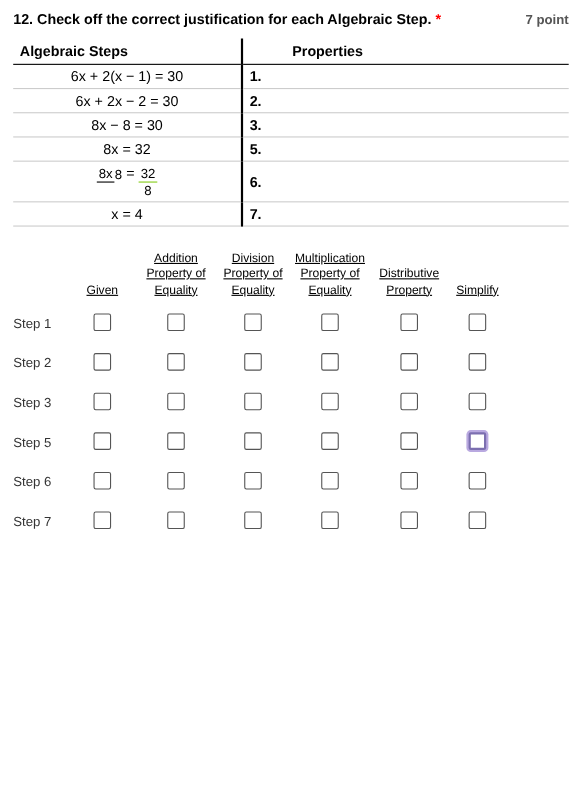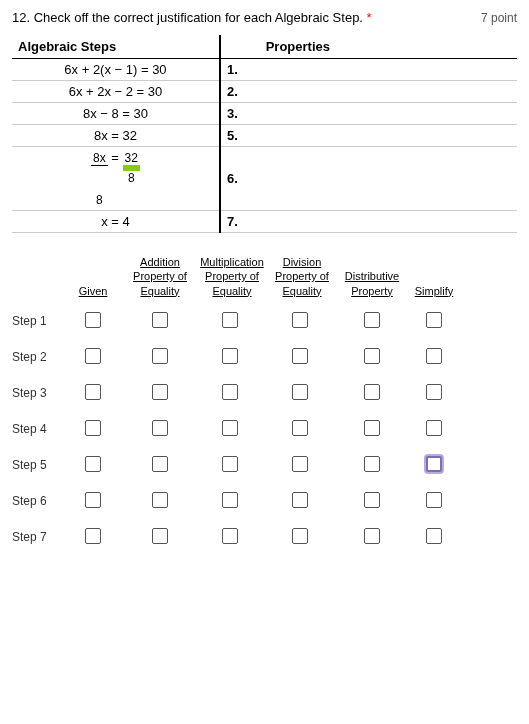--- a/index.html
+++ b/index.html
@@ -10,20 +10,21 @@
       width: 529px;
       min-height: 724px;
       padding: 10px 12px;
       color: #000;
     }
     .question-header {
       display: flex;
       justify-content: space-between;
       align-items: flex-end;
       margin-bottom: 10px;
+      font-weight: bold;
     }
     .question-text {
       font-size: 13px;
     }
     .points {
       font-size: 12px;
       color: #555;
       white-space: nowrap;
       margin-left: 10px;
     }
@@ -165,51 +166,51 @@
     <td class="alg-col">8x − 8 = 30</td>
     <td class="num-col">3.</td>
     <td class="prop-col"></td>
   </tr>
       <tr>
     <td class="alg-col">8x = 32</td>
     <td class="num-col">5.</td>
     <td class="prop-col"></td>
   </tr>
       <tr>
-    <td class="alg-col"><span style="display:inline-flex;flex-direction:column;align-items:center;font-size:12px;gap:27px;">
+    <td class="alg-col"><span style="display:inline-flex;flex-direction:row;align-items:center;font-size:12px;">
             <span style="border-bottom:1px solid #000;padding:0 2px;">8x</span>
             <span>8</span>
           </span>&nbsp;=&nbsp;<span style="display:inline-flex;flex-direction:column;align-items:center;font-size:12px;">
-            <span style="border-bottom:6px solid #84cc16;padding:0 2px;">32</span>
+            <span style="border-bottom:1px solid #84cc16;padding:0 2px;">32</span>
             <span>8</span>
           </span></td>
     <td class="num-col">6.</td>
     <td class="prop-col"></td>
   </tr>
       <tr>
     <td class="alg-col">x = 4</td>
     <td class="num-col">7.</td>
     <td class="prop-col"></td>
   </tr>
     </tbody>
 </table>
 
 <div class="checkbox-section">
 
   <div class="col-headers">
     <div class="col-header col-given">Given</div>
     <div class="col-header col-addition">
       <span>Addition Property of Equality</span>
     </div>
+    <div class="col-header col-division">
+      <span>Division Property of Equality</span>
+    </div>
     <div class="col-header col-multiplication">
       <span>Multiplication Property of Equality</span>
     </div>
-    <div class="col-header col-division">
-      <span>Division Property of Equality</span>
-    </div>
     <div class="col-header col-distributive">
       <span>Distributive Property</span>
     </div>
     <div class="col-header col-simplify">
       <span>Simplify</span>
     </div>
   </div>
 
   <div id="step-rows-container">
       <div class="step-row">
@@ -269,41 +270,20 @@
           <input type="checkbox" style="">
         </div>
         <div class="checkbox-cell col-distributive">
           <input type="checkbox" style="">
         </div>
         <div class="checkbox-cell col-simplify">
           <input type="checkbox" style="">
         </div>
       </div>
       <div class="step-row">
-        <div class="step-label">Step 4</div>
-        <div class="checkbox-cell col-given">
-          <input type="checkbox" style="">
-        </div>
-        <div class="checkbox-cell col-addition">
-          <input type="checkbox" style="">
-        </div>
-        <div class="checkbox-cell col-division">
-          <input type="checkbox" style="">
-        </div>
-        <div class="checkbox-cell col-multiplication">
-          <input type="checkbox" style="">
-        </div>
-        <div class="checkbox-cell col-distributive">
-          <input type="checkbox" style="">
-        </div>
-        <div class="checkbox-cell col-simplify">
-          <input type="checkbox" style="">
-        </div>
-      </div>
-      <div class="step-row">
         <div class="step-label">Step 5</div>
         <div class="checkbox-cell col-given">
           <input type="checkbox" style="">
         </div>
         <div class="checkbox-cell col-addition">
           <input type="checkbox" style="">
         </div>
         <div class="checkbox-cell col-division">
           <input type="checkbox" style="">
         </div>

